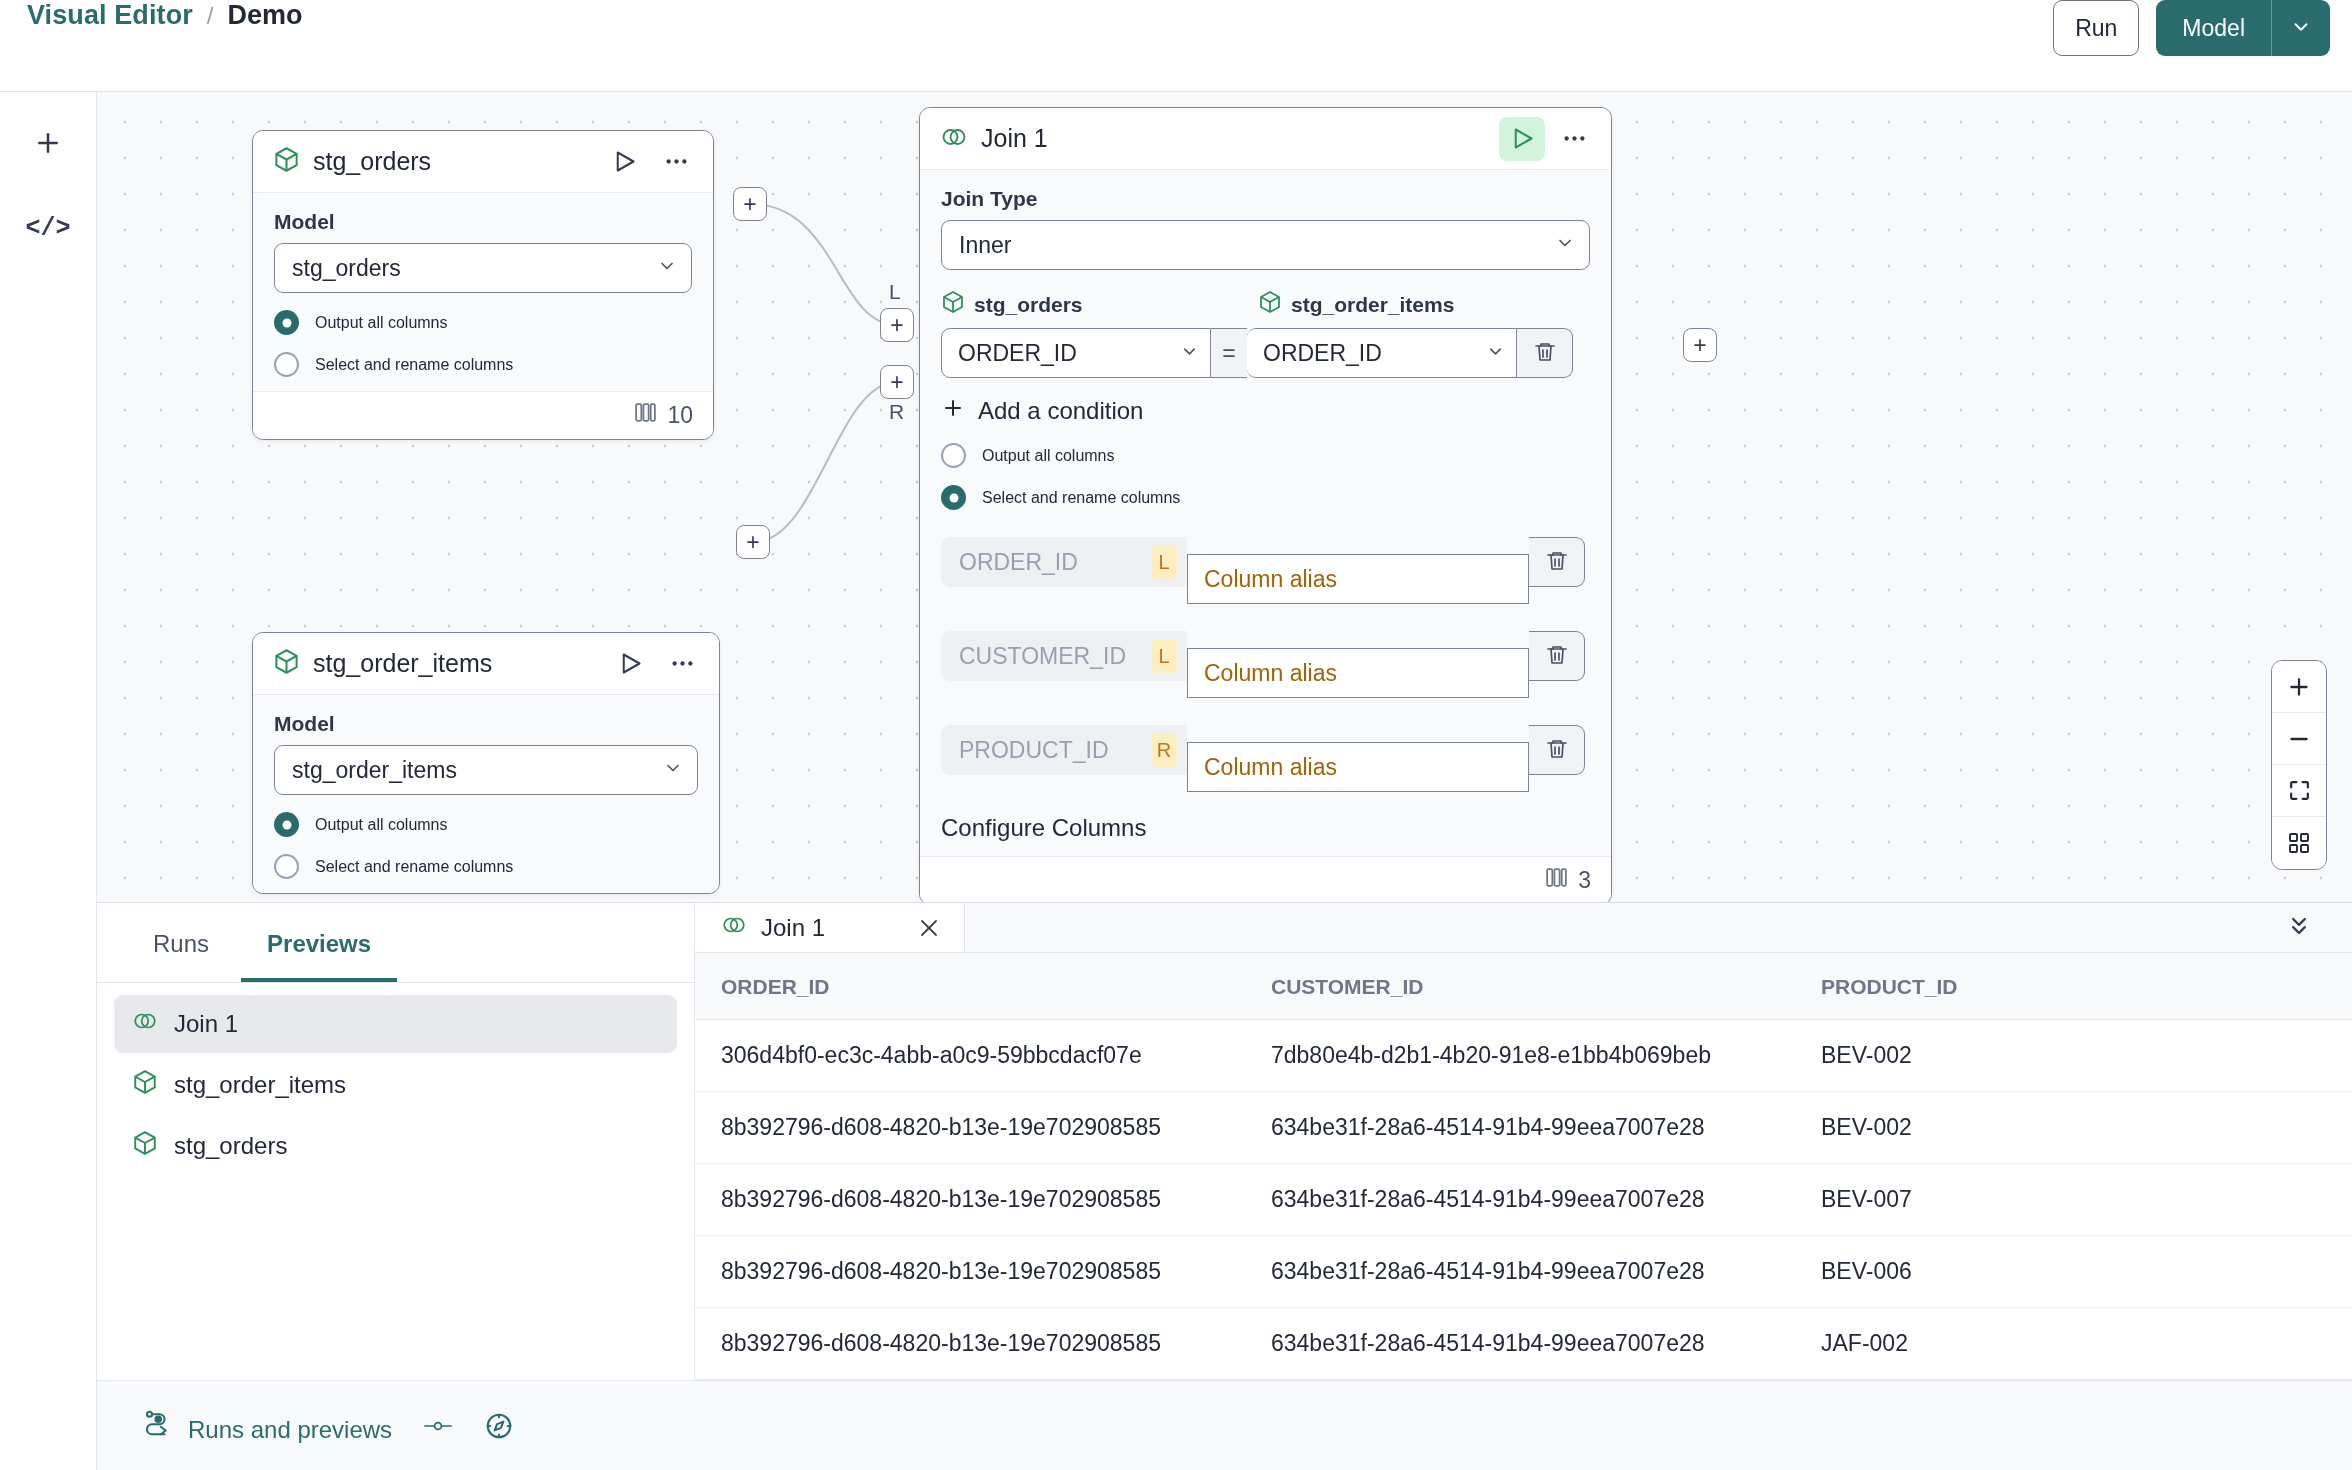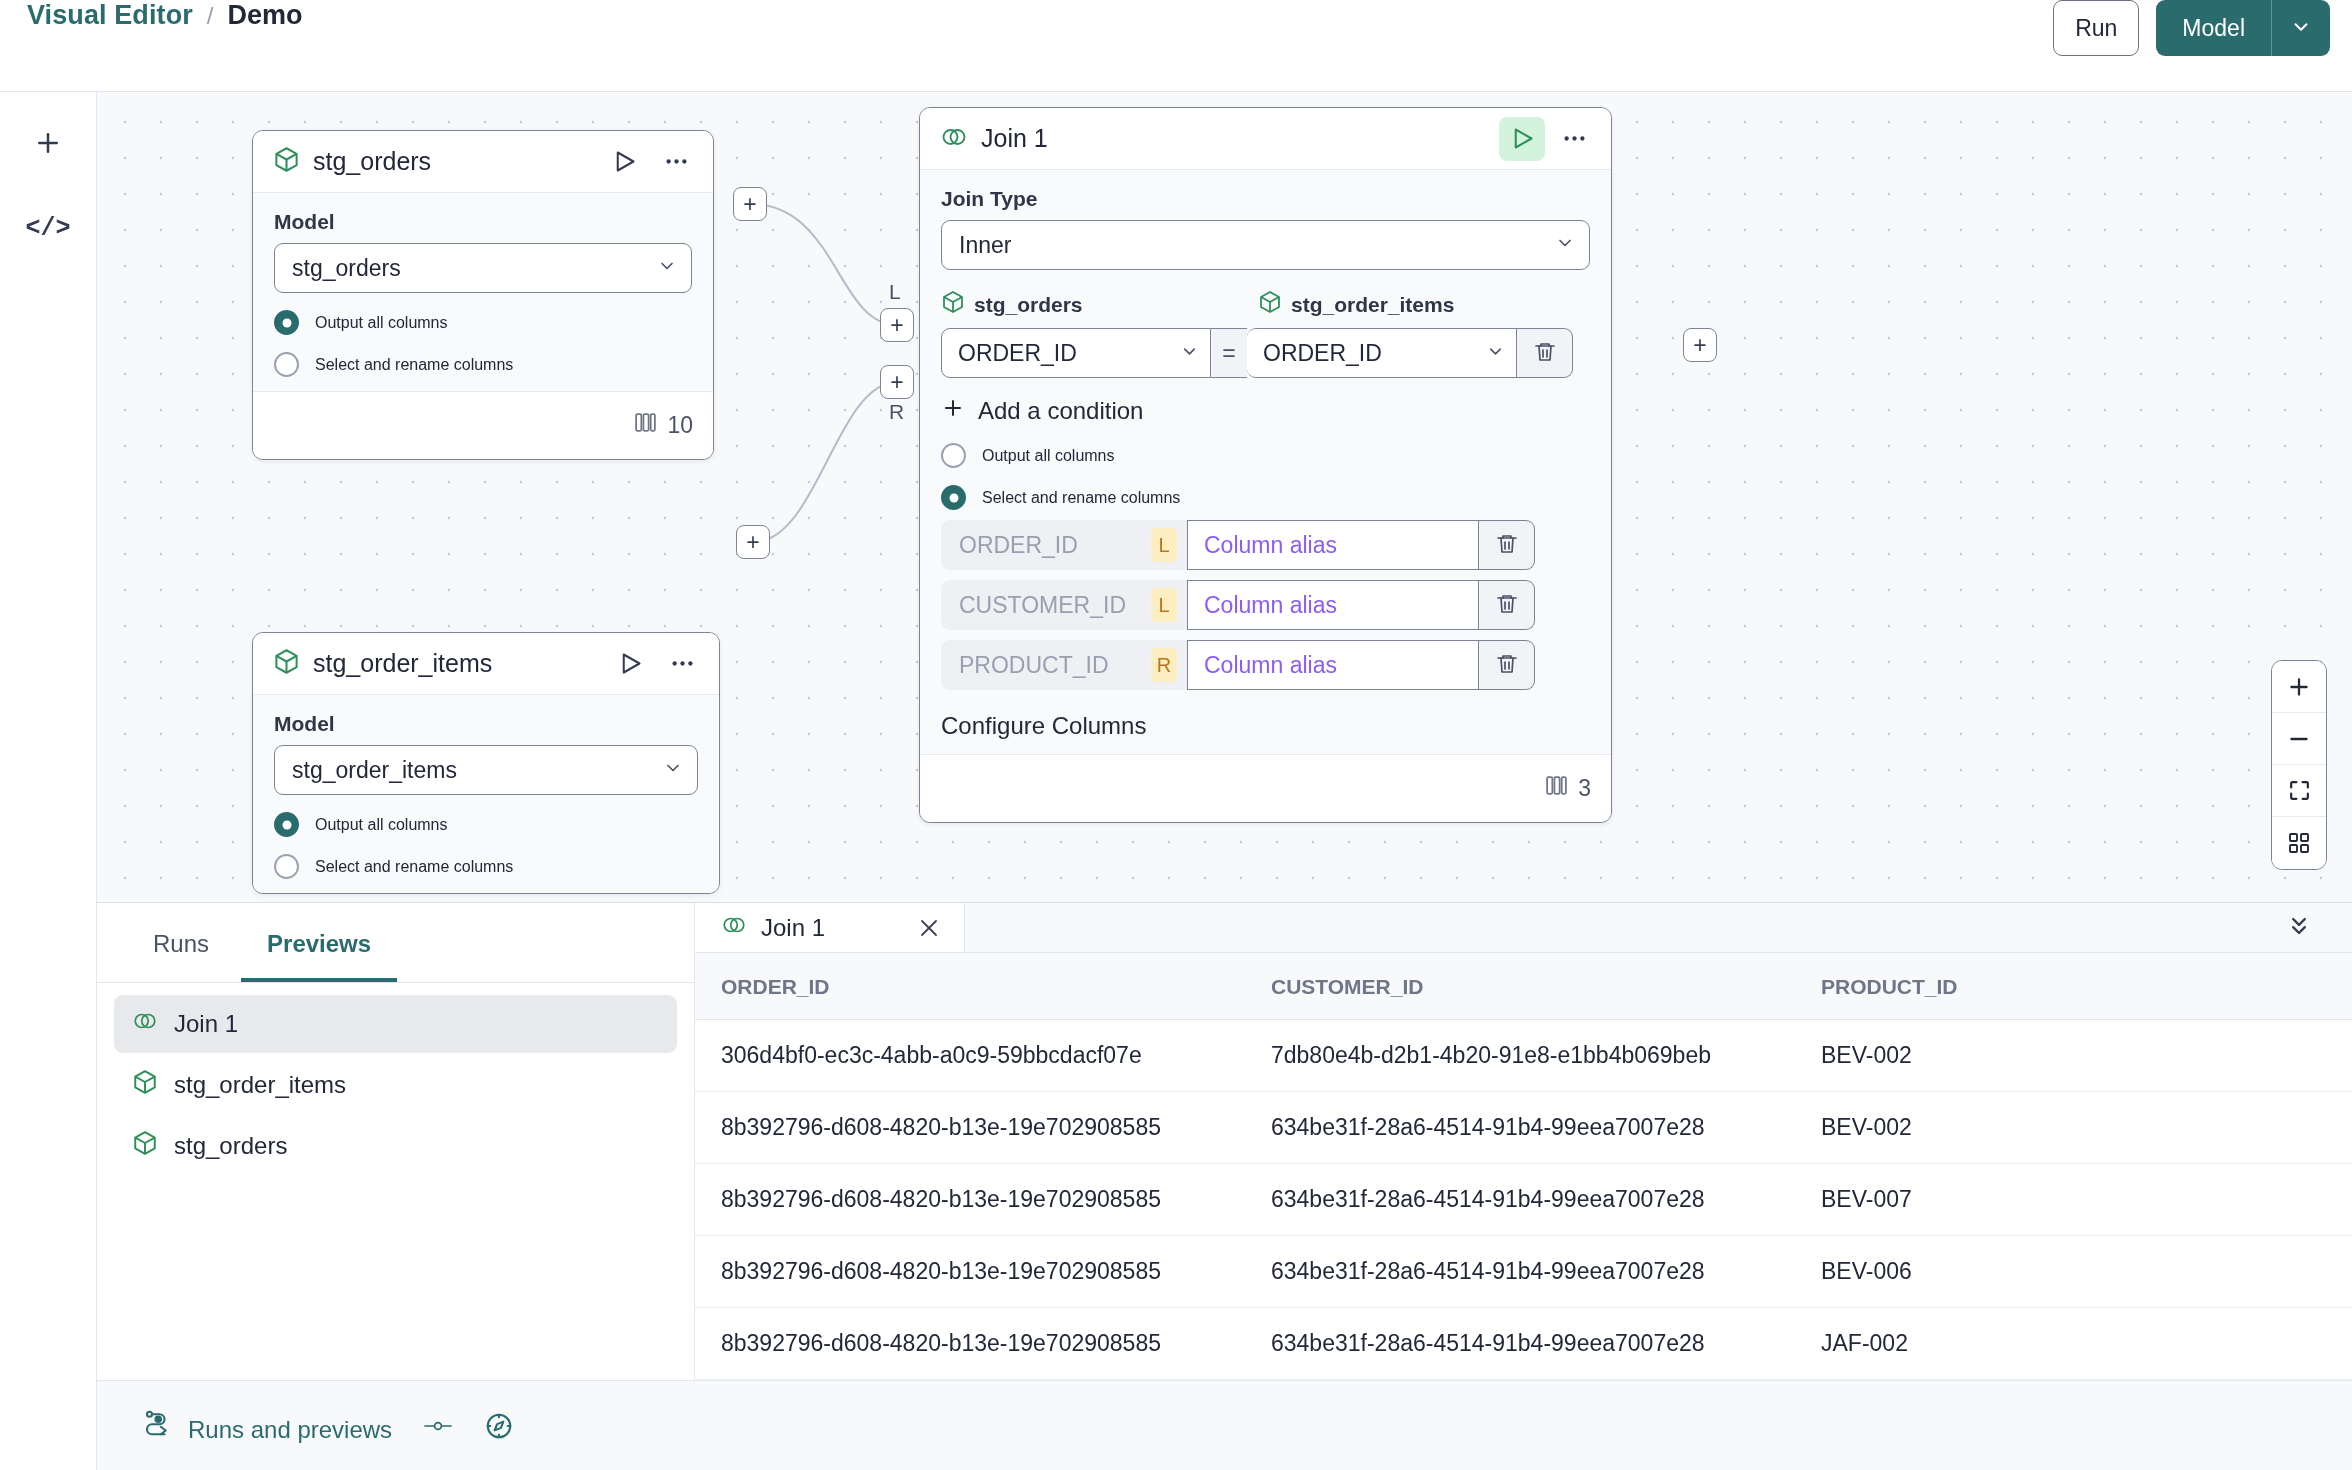--- a/index.html
+++ b/index.html
@@ -88,21 +88,21 @@
   .node-title { font-size: 25px; color: #232838; margin-left: 13px; }
   .node-head-actions { margin-left: auto; display: flex; align-items: center; gap: 6px; }
   .ic-btn {
     width: 46px; height: 44px; border: none; background: transparent; cursor: pointer;
     display: flex; align-items: center; justify-content: center; border-radius: 8px;
     color: #343b50;
   }
   .ic-btn.run-hl { background: #d4f3dd; }
   .node-body { padding: 17px 21px 14px 21px; background: #f8fafc; }
   .node-foot {
-    height: 68px; background: #fff; border-top: 1px solid #e7eaf0;
+    height: 48px; background: #fff; border-top: 1px solid #e7eaf0;
     display: flex; align-items: center; justify-content: flex-end; padding-right: 20px;
     gap: 9px; color: #4a5265; font-size: 23px;
   }
   .field-label { font-size: 21px; font-weight: bold; color: #2f3648; margin-bottom: 9px; }
   .select-box {
     height: 50px; border: 1.4px solid #7c8494; border-radius: 9px; background: #fff;
     display: flex; align-items: center; padding: 0 14px 0 17px; font-size: 23px; color: #232838;
     cursor: pointer;
   }
   .select-box .val { flex: 1; overflow: hidden; white-space: nowrap; }
@@ -150,22 +150,22 @@
     width: 246px; height: 50px; background: #eef0f4; border-radius: 9px 0 0 9px;
     display: flex; align-items: center; padding: 0 10px 0 18px; gap: 10px;
     font-size: 23px; color: #98a0b0;
   }
   .colname .nm { flex: 1; overflow: hidden; white-space: nowrap; }
   .lr-badge {
     width: 26px; height: 34px; border-radius: 5px; background: #fdeec2; color: #b9761f;
     font-size: 20px; display: flex; align-items: center; justify-content: center; flex: none;
   }
   .alias-in {
-    width: 292px; height: 50px; border: 1.4px solid #7c8494; background: #fff;
-    display: flex; align-items: center; padding: 0 16px; font-size: 23px; color: #8b5cf6;
+    width: 342px; height: 50px; border: 1.4px solid #7c8494; background: #fff;
+    display: flex; align-items: center; padding: 0 16px; font-size: 23px; color: #a16207; margin-top: 34px;
   }
   .cfg-cols { margin-top: 22px; font-size: 24px; color: #232838; cursor: pointer; }
 
   
   .handle {
     position: absolute; width: 34px; height: 34px; border-radius: 8px;
     background: #fff; border: 1.4px solid #7c8494; cursor: pointer;
     display: flex; align-items: center; justify-content: center;
     color: #343b50; font-size: 23px; line-height: 1; z-index: 4;
   }

